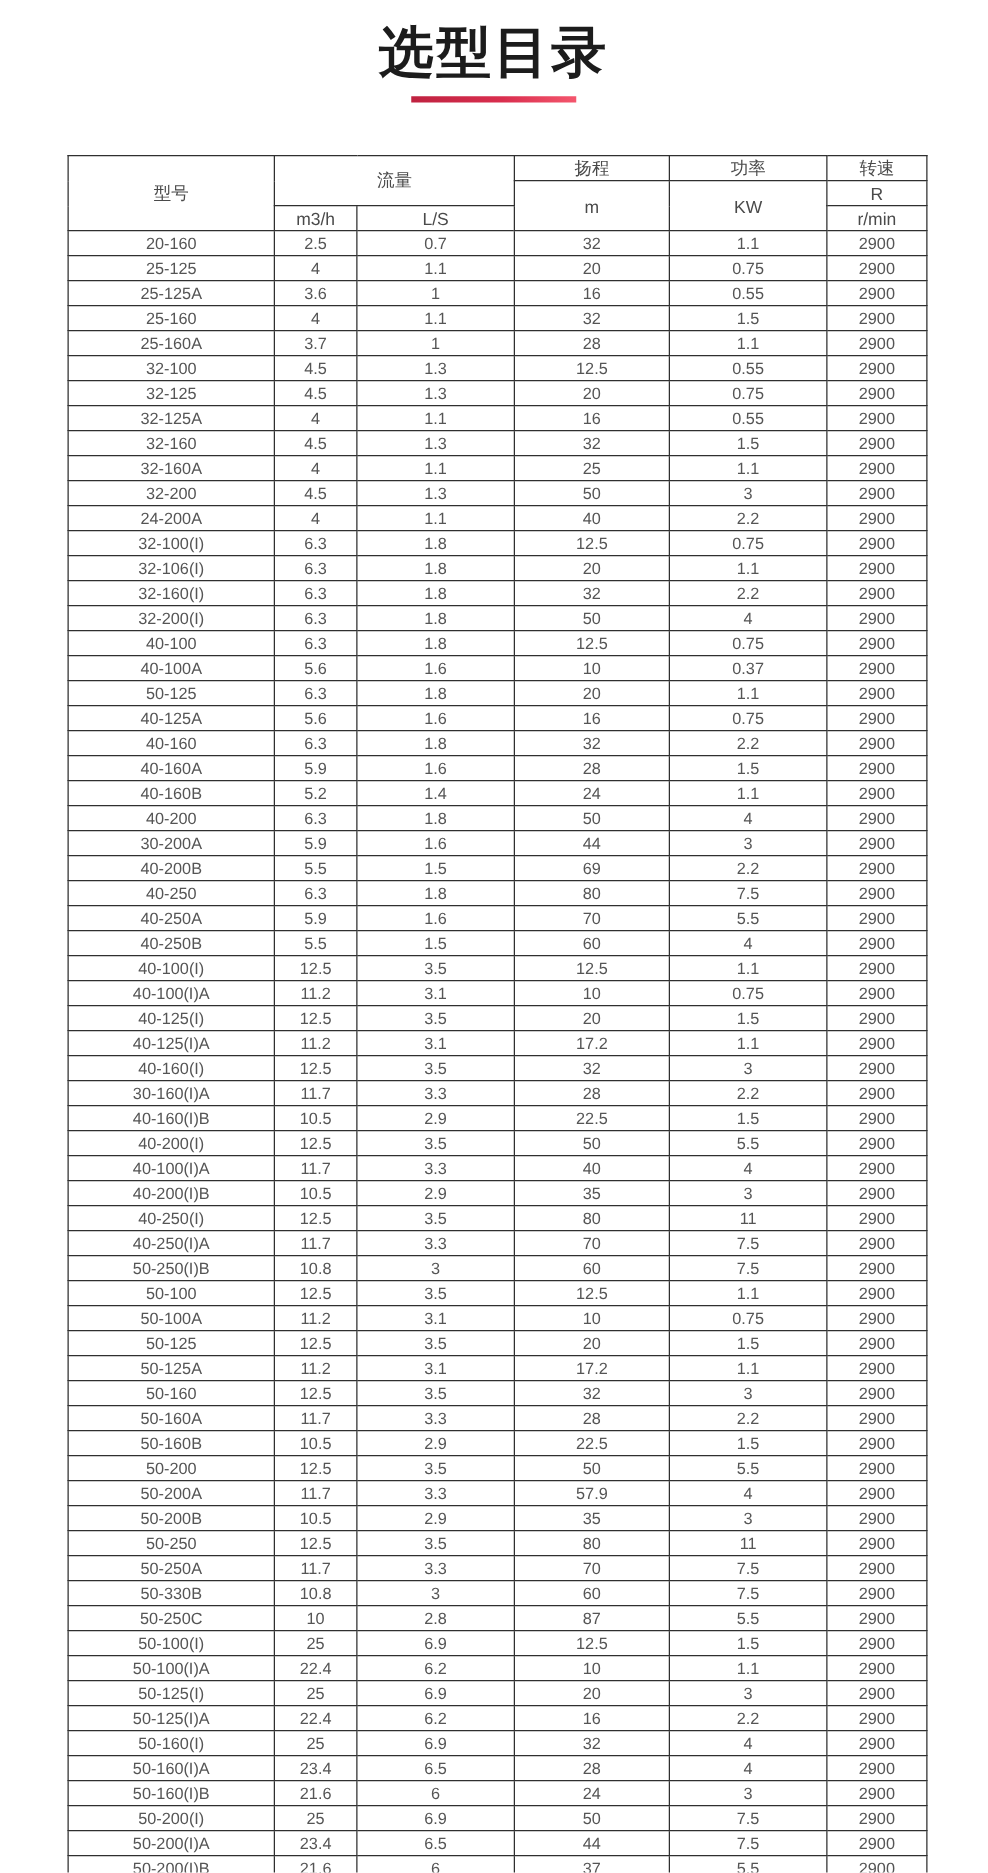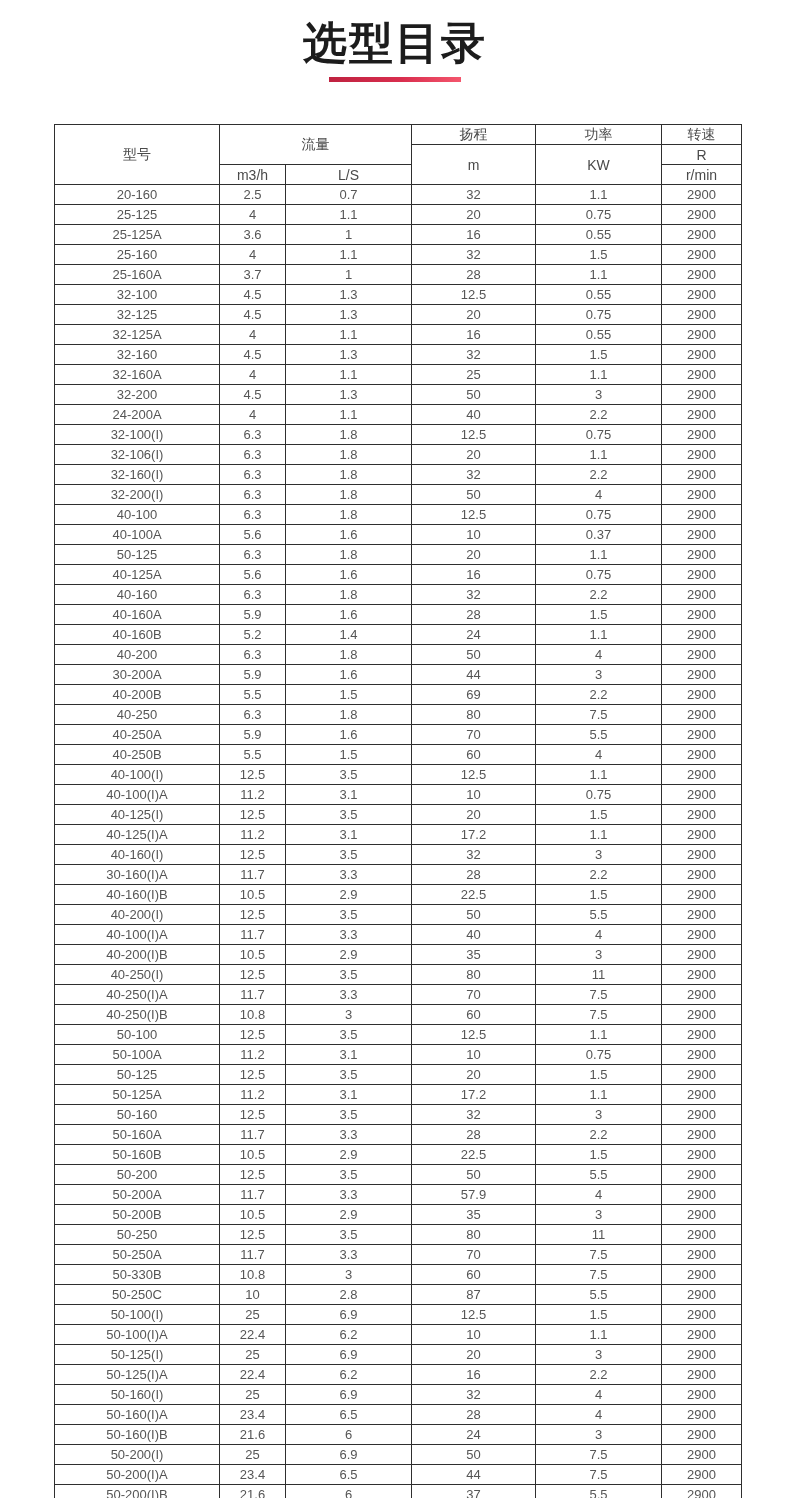--- a/index.html
+++ b/index.html
@@ -407,21 +407,21 @@
       </tr>
       <tr>
         <td>40-250(I)A</td>
         <td>11.7</td>
         <td>3.3</td>
         <td>70</td>
         <td>7.5</td>
         <td>2900</td>
       </tr>
       <tr>
-        <td>40-250(I)B</td>
+        <td>50-250(I)B</td>
         <td>10.8</td>
         <td>3</td>
         <td>60</td>
         <td>7.5</td>
         <td>2900</td>
       </tr>
       <tr>
         <td>50-100</td>
         <td>12.5</td>
         <td>3.5</td>

